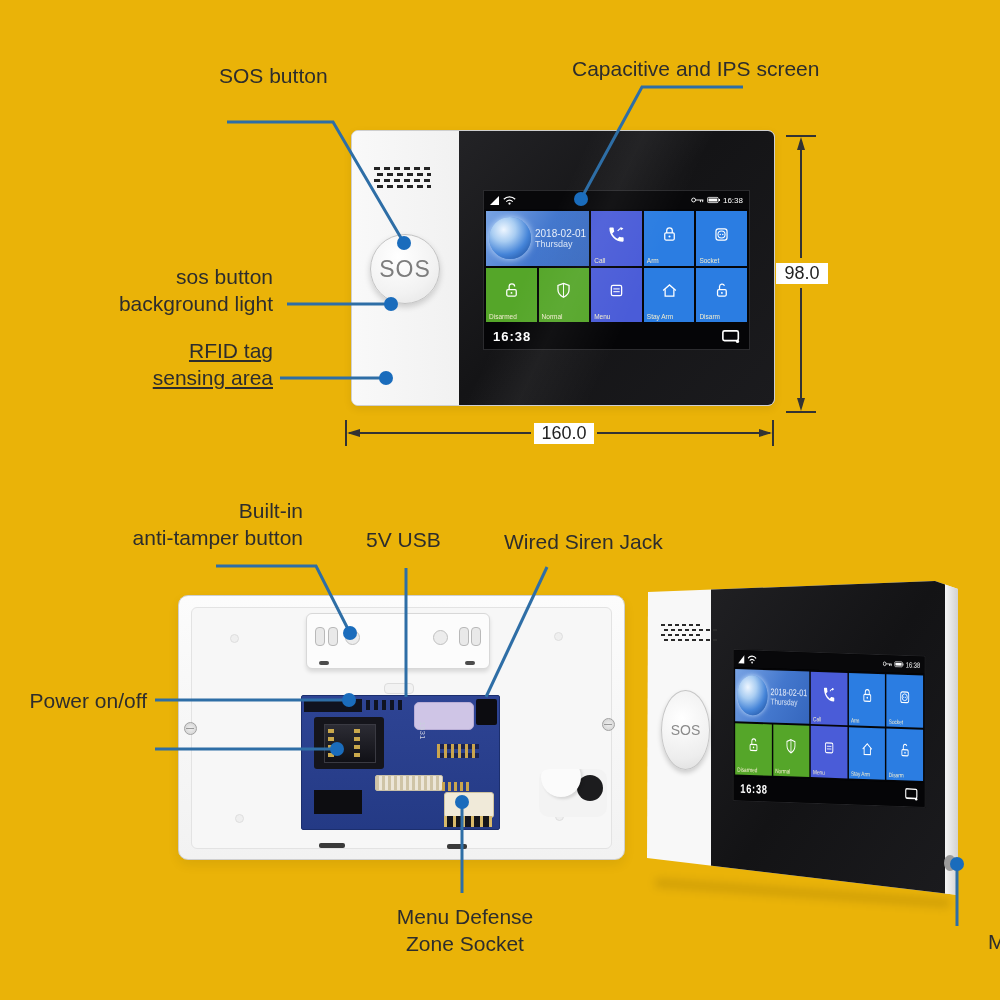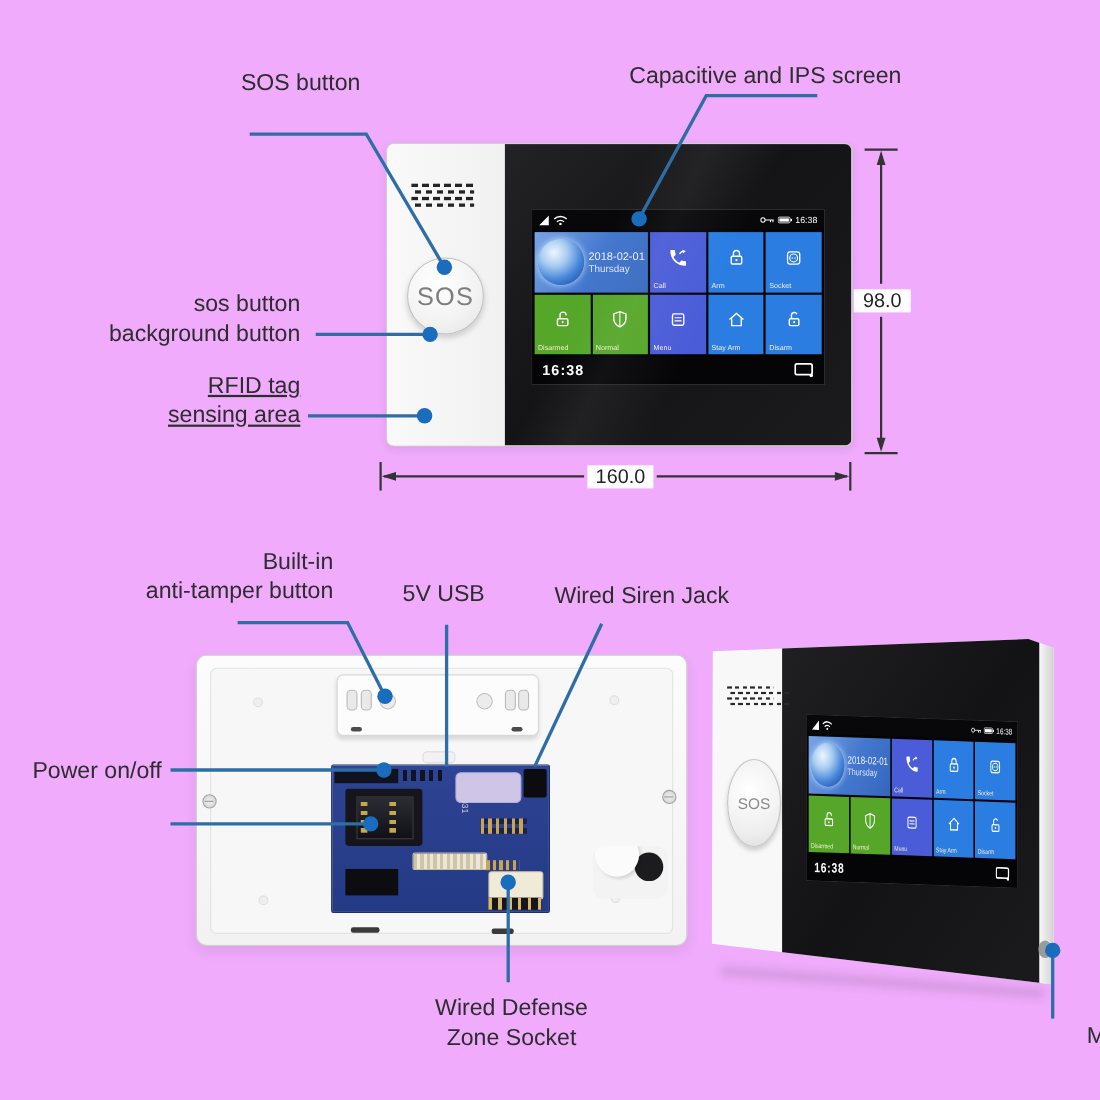--- a/index.html
+++ b/index.html
@@ -1,16 +1,16 @@
 <!DOCTYPE html>
 <html><head>
 <meta charset="utf-8">
 <style>
   html,body{margin:0;padding:0;background:#fff;}
-  .canvas{position:relative;width:1000px;height:1000px;background:#f0abfc;overflow:hidden;
+  .canvas{position:relative;width:1000px;height:1000px;background:#eab308;overflow:hidden;
           font-family:"Liberation Sans", sans-serif;}
   
   .lbl{position:absolute;font-size:21px;color:#2d2d2d;line-height:27px;}
   .lbl span{display:block;}
   .ra{text-align:right;} .ca{text-align:center;}
   .dim{position:absolute;font-size:18px;color:#222;text-align:center;background:#fff;}
   
   .overlay{position:absolute;left:0;top:0;z-index:60;pointer-events:none;}
   
   .front-device{position:absolute;left:351px;top:130px;width:422px;height:274px;
@@ -121,41 +121,41 @@
 <div class="canvas">
 
   <div class="lbl" style="left:219px;top:62px;">
       <span>SOS button</span>
     </div>
   <div class="lbl" style="left:572px;top:55px;">
       <span>Capacitive and IPS screen</span>
     </div>
   <div class="lbl ra" style="left:85px;top:263px;width:188px;">
     <span>sos button</span>
-      <span>background button</span>
+      <span>background light</span>
     </div>
   <div class="lbl ra" style="left:85px;top:337px;width:188px;text-decoration:underline;">
     <span>RFID tag</span>
       <span>sensing area</span>
     </div>
   <div class="lbl ra" style="left:117px;top:497px;width:186px;">
     <span>Built-in</span>
       <span>anti-tamper button</span>
     </div>
   <div class="lbl" style="left:366px;top:526px;">
       <span>5V USB</span>
     </div>
   <div class="lbl" style="left:504px;top:528px;">
       <span>Wired Siren Jack</span>
     </div>
   <div class="lbl ra" style="left:20px;top:687px;width:127px;">
       <span>Power on/off</span>
     </div>
   <div class="lbl ca" style="left:385px;top:903px;width:160px;">
-    <span>Wired Defense</span>
+    <span>Menu Defense</span>
       <span>Zone Socket</span>
     </div>
   <div class="lbl" style="left:988px;top:928px;">
       <span>Mic</span>
     </div>
   <div class="dim" style="left:776px;top:263px;width:52px;"><span>98.0</span></div>
   <div class="dim" style="left:534px;top:423px;width:60px;"><span>160.0</span></div>
 
   <div class="front-device">
     <div class="front-white">

